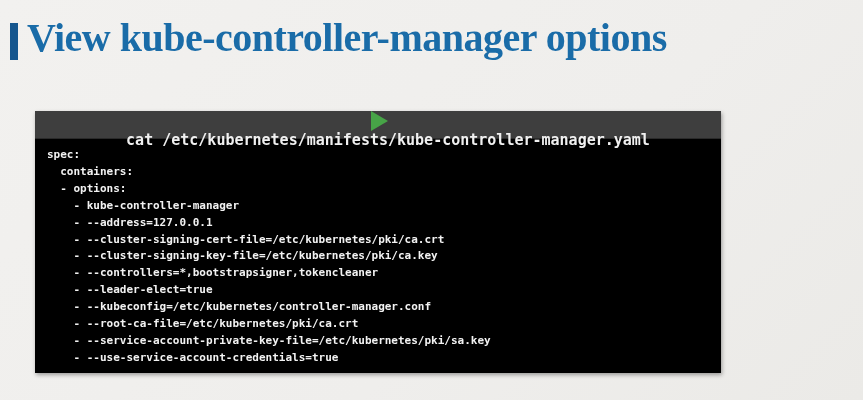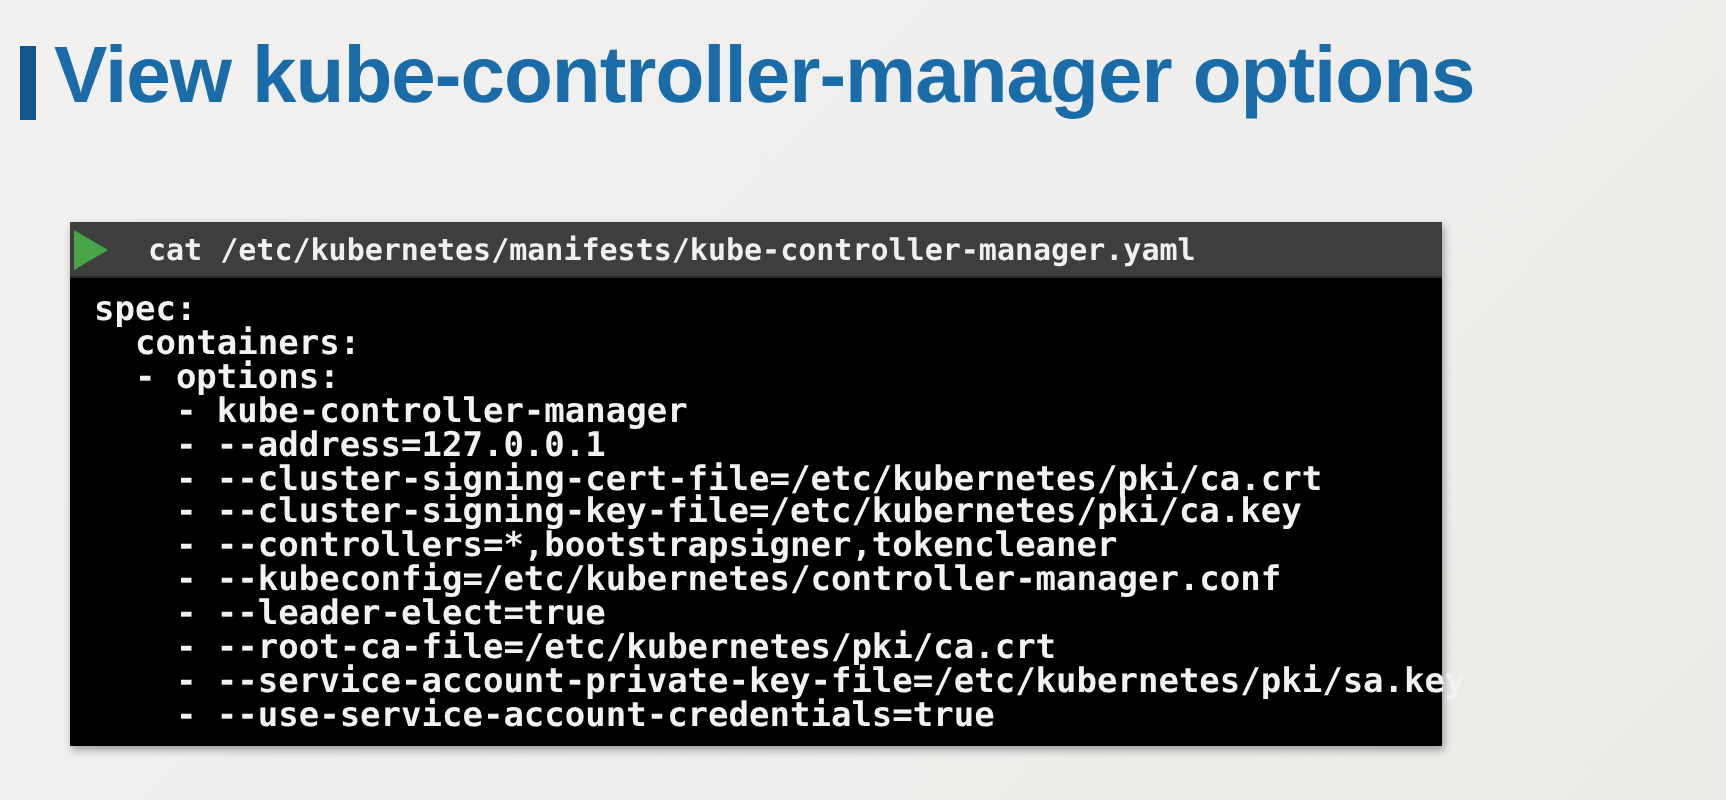--- a/index.html
+++ b/index.html
@@ -18,20 +18,21 @@
     height: 400px;
     background: linear-gradient(135deg, #f2f1ef 0%, #efeeec 60%, #ebeae7 100%);
     overflow: hidden;
   }
   .title-block {
     position: absolute;
     top: 16px;
     left: 10px;
     display: flex;
     align-items: flex-start;
+    font-family: Liberation Serif, serif;
   }
   .accent-bar {
     width: 8px;
     height: 37px;
     margin-top: 7px;
     background: #15568e;
     flex: 0 0 auto;
   }
   .title-text {
     margin-left: 9px;
@@ -51,20 +52,21 @@
     top: 111px;
     width: 686px;
     box-shadow: 1px 2px 4px rgba(0,0,0,0.35);
   }
   .terminal-header {
     height: 27px;
     background: #3e3e3e;
     border-bottom: 1px solid #2a2a2a;
     display: flex;
     align-items: center;
+    flex-direction: column;
   }
   .play-icon {
     width: 0;
     height: 0;
     margin-left: 2px;
     border-left: 17px solid #47a447;
     border-top: 10px solid transparent;
     border-bottom: 10px solid transparent;
     flex: 0 0 auto;
   }
@@ -75,21 +77,21 @@
     font-size: 15px;
     font-weight: 700;
     white-space: pre;
   }
   .terminal-body {
     height: 234px;
     background: #000000;
     box-sizing: border-box;
     padding: 8px 6px 0 12px;
     font-family: "DejaVu Sans Mono", monospace;
-    font-size: 17px;
+    font-size: 11px;
     font-weight: 700;
     line-height: 16.9px;
     color: #f2f2f2;
   }
   .term-line {
     white-space: pre;
   }
 </style>
 </head>
 <body>
@@ -110,21 +112,21 @@
     </div>
     <div class="terminal-body">
       <div class="term-line">spec:</div>
       <div class="term-line">  containers:</div>
       <div class="term-line">  - options:</div>
       <div class="term-line">    - kube-controller-manager</div>
       <div class="term-line">    - --address=127.0.0.1</div>
       <div class="term-line">    - --cluster-signing-cert-file=/etc/kubernetes/pki/ca.crt</div>
       <div class="term-line">    - --cluster-signing-key-file=/etc/kubernetes/pki/ca.key</div>
       <div class="term-line">    - --controllers=*,bootstrapsigner,tokencleaner</div>
+      <div class="term-line">    - --leader-elect=true</div>
       <div class="term-line">    - --kubeconfig=/etc/kubernetes/controller-manager.conf</div>
-      <div class="term-line">    - --leader-elect=true</div>
       <div class="term-line">    - --root-ca-file=/etc/kubernetes/pki/ca.crt</div>
       <div class="term-line">    - --service-account-private-key-file=/etc/kubernetes/pki/sa.key</div>
       <div class="term-line">    - --use-service-account-credentials=true</div>
     </div>
   </div>
 
 </div>
 
 </body></html>

